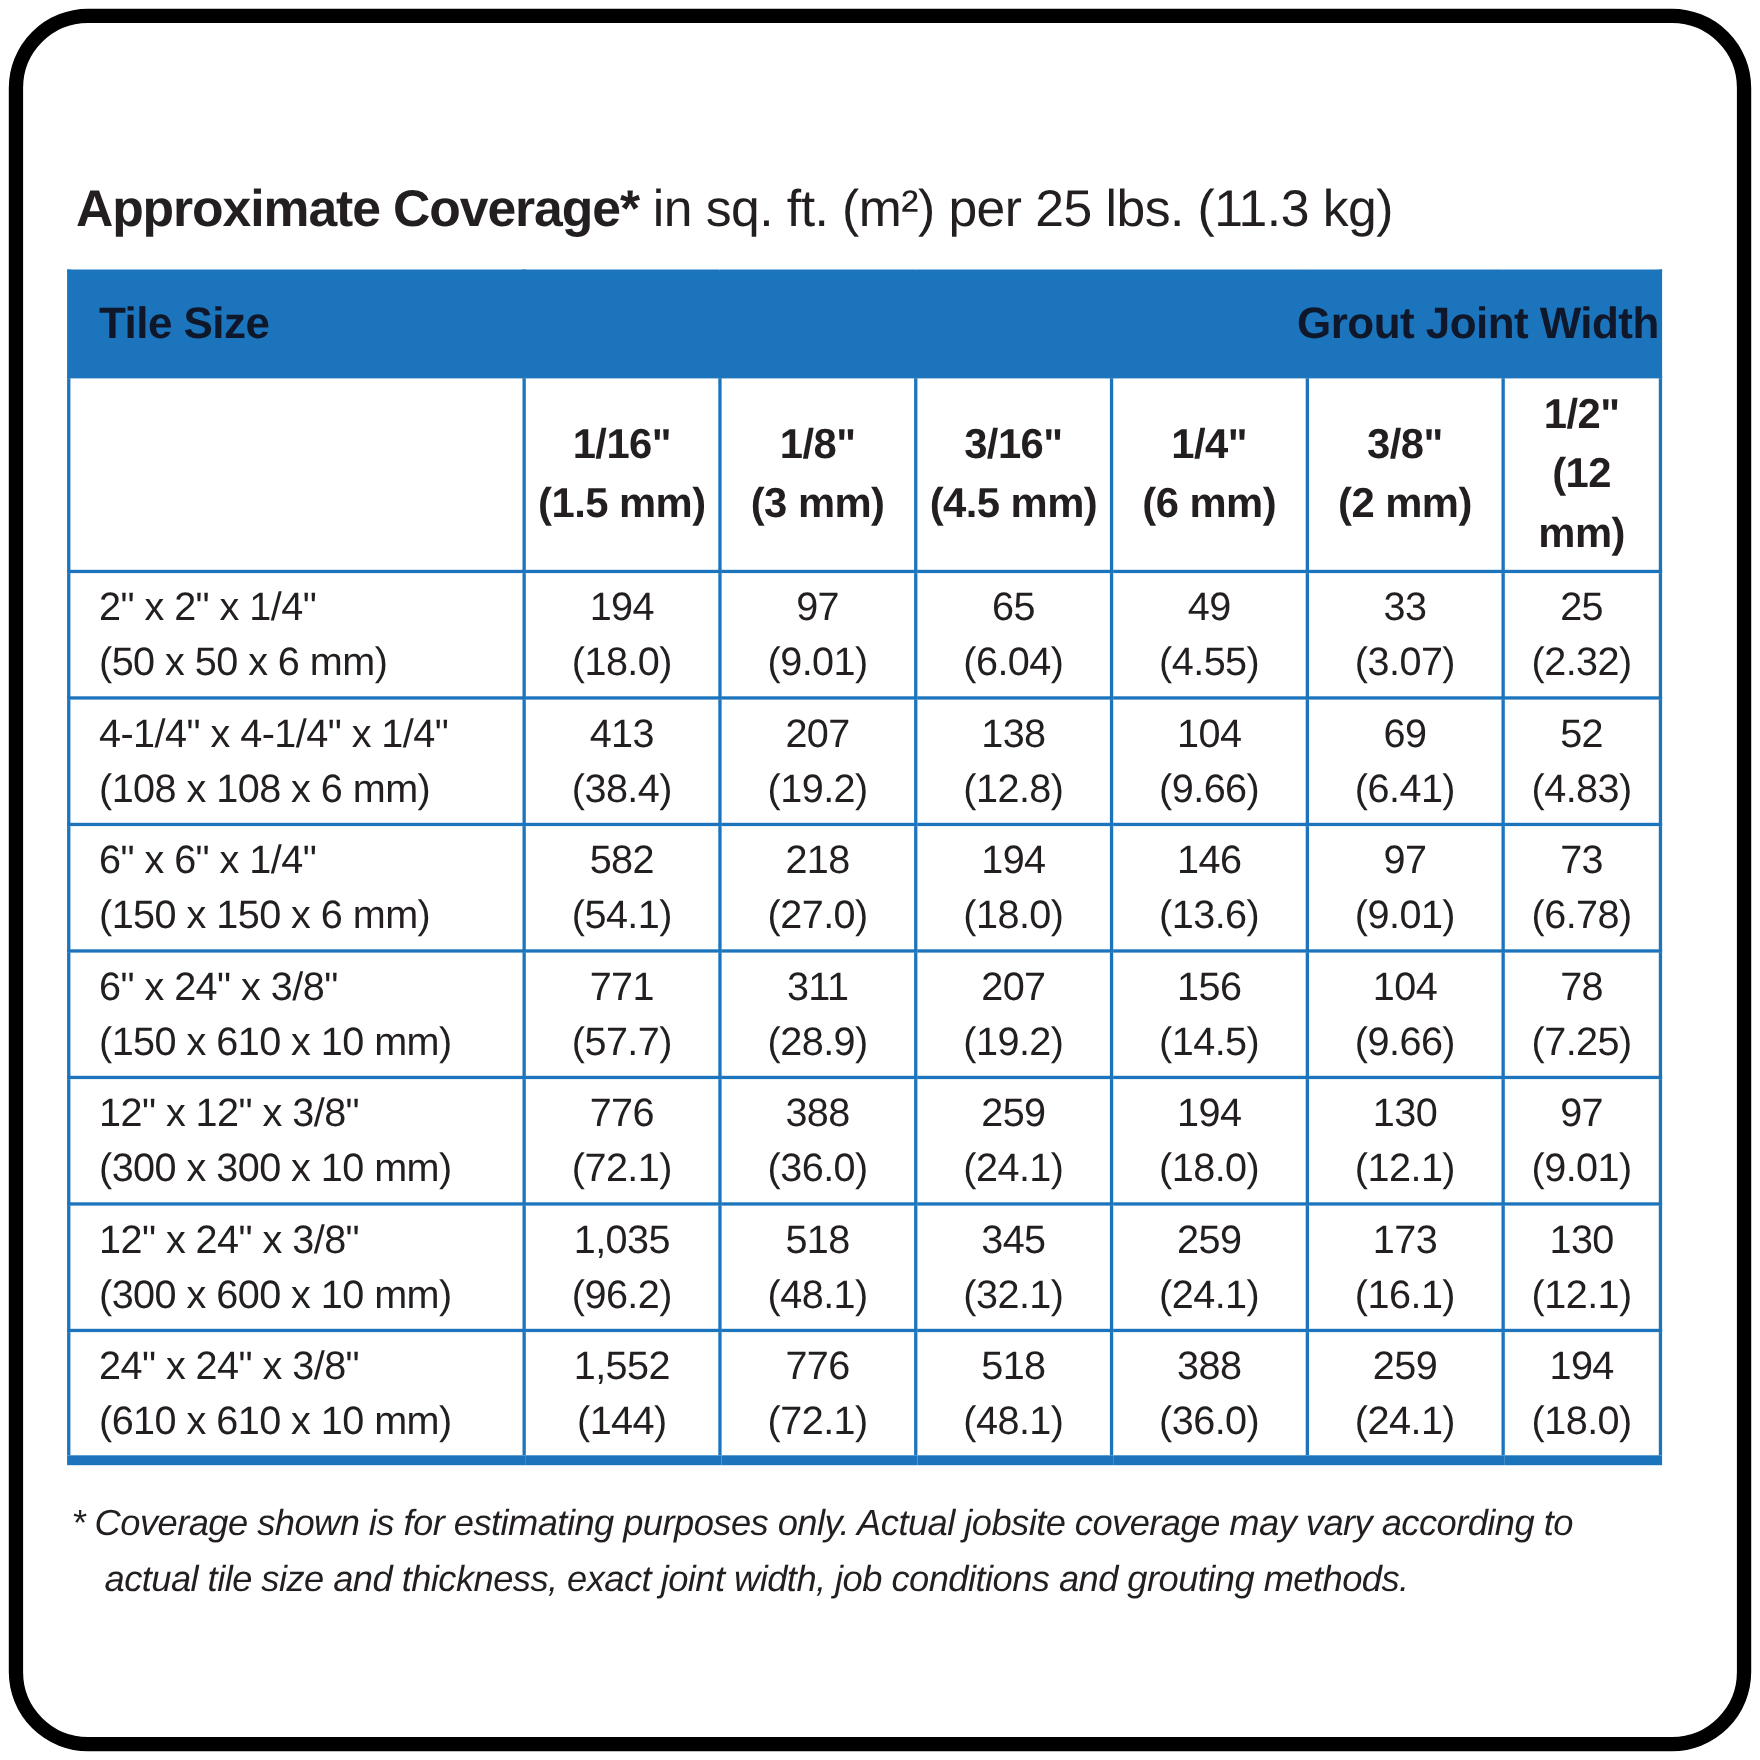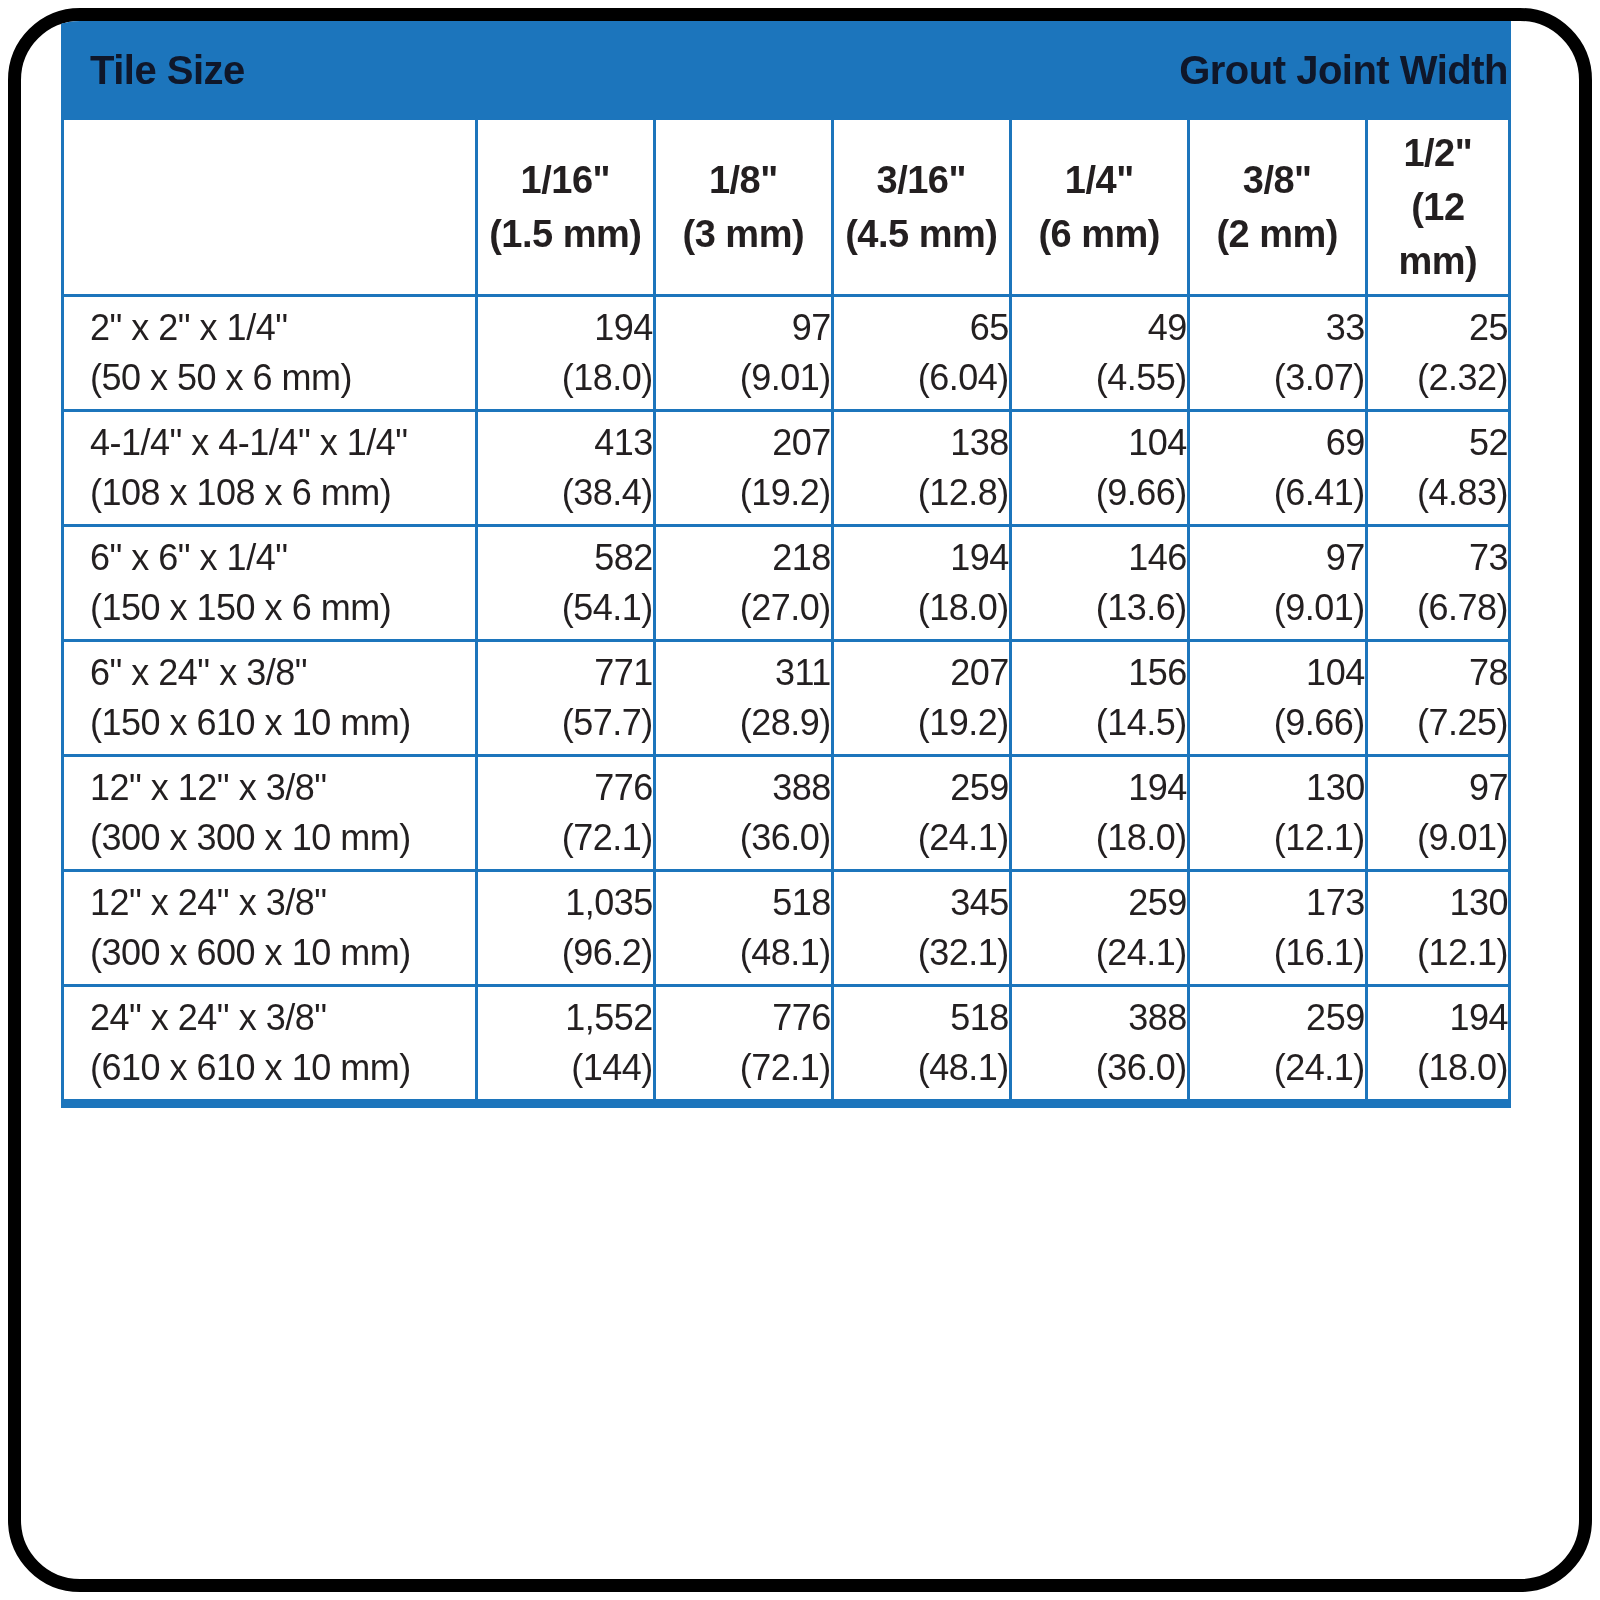--- a/index.html
+++ b/index.html
@@ -69,21 +69,21 @@
   }
 
   td.size {
     text-align: left;
     padding: 6px 6px 6px 26px;
     font-size: 36px;
     line-height: 50px;
     letter-spacing: -0.5px;
   }
   td.val {
-    text-align: right;
+    text-align: center;
     padding: 6px 0;
     font-size: 36px;
     line-height: 50px;
     letter-spacing: -0.5px;
   }
 
   .footnote {
     margin: 26px 0 0 4px;
     font-size: 33px;
     font-style: italic;
@@ -93,20 +93,23 @@
     text-indent: -30px;
     max-width: 1480px;
   }
 </style>
 </head>
 <body>
 
 <div class="sheet">
   <div class="content">
 
+    <h1 class="page-title">
+      <span class="t-bold">Approximate Coverage*</span><span class="t-rest"> in sq. ft. (m²) per 25 lbs. (11.3 kg)</span>
+    </h1>
 
     <table class="coverage">
       <colgroup>
         <col style="width:28.6%">
         <col style="width:12.3%">
         <col style="width:12.3%">
         <col style="width:12.3%">
         <col style="width:12.3%">
         <col style="width:12.3%">
         <col style="width:9.9%">
@@ -359,15 +362,16 @@
             </td>
           <td class="val">
               <div>194</div>
               <div>(18.0)</div>
             </td>
         </tr>
 
       </tbody>
     </table>
 
+    <p class="footnote">* Coverage shown is for estimating purposes only. Actual jobsite coverage may vary according to actual tile size and thickness, exact joint width, job conditions and grouting methods.</p>
 
   </div>
 </div>
 
 </body></html>

